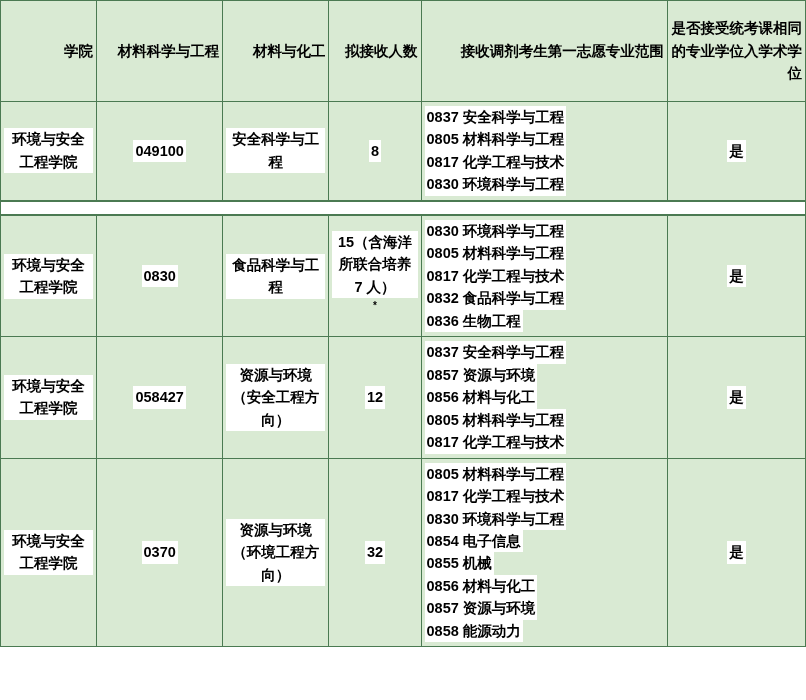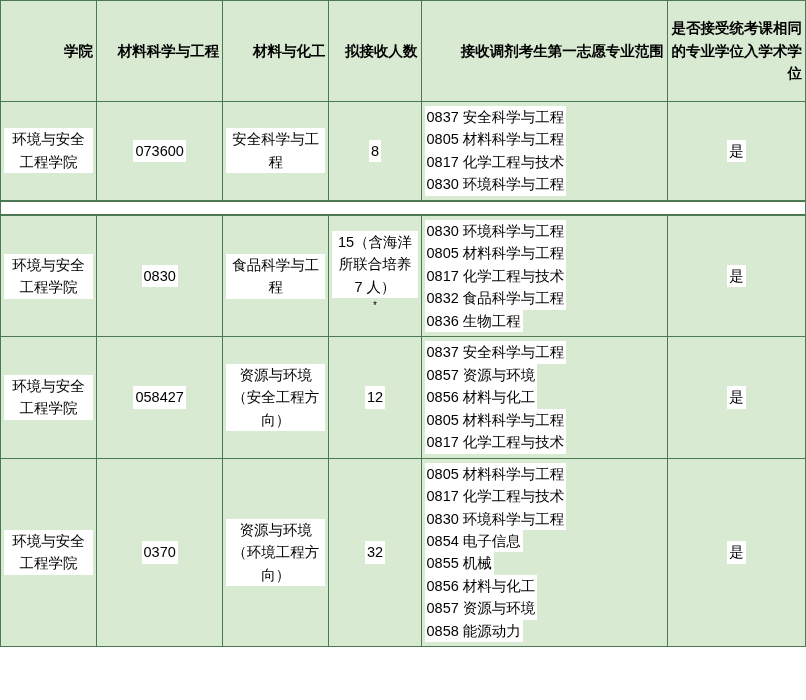--- a/index.html
+++ b/index.html
@@ -34,20 +34,21 @@
     background: #d9ead3;
     font-weight: bold;
     text-align: right;
     height: 92px;
     font-size: 15px;
     line-height: 1.5;
   }
   tbody td {
     background: #d9ead3;
     text-align: center;
+    font-weight: bold;
   }
   td.cell-list {
     text-align: left;
     padding-left: 8px;
   }
   .linebox {
     display: inline-block;
     background: #ffffff;
     padding: 0 2px;
   }
@@ -118,21 +119,21 @@
         <th><span class="vcell-text">材料科学与工程</span></th>
         <th><span class="vcell-text">材料与化工</span></th>
         <th><span class="vcell-text">拟接收人数</span></th>
         <th><span class="vcell-text">接收调剂考生第一志愿专业范围</span></th>
         <th><span class="vcell-text">是否接受统考课相同的专业学位入学术学位</span></th>
       </tr>
     </thead>
     <tbody>
       <tr>
         <td><span class="linebox">环境与安全工程学院</span></td>
-        <td><span class="linebox">073600</span></td>
+        <td><span class="linebox">049100</span></td>
         <td><span class="linebox">安全科学与工程</span></td>
         <td><span class="linebox">8</span></td>
         <td class="cell-list">
           <span class="listline"><span class="linebox">0837 安全科学与工程</span></span>
           <span class="listline"><span class="linebox">0805 材料科学与工程</span></span>
           <span class="listline"><span class="linebox">0817 化学工程与技术</span></span>
           <span class="listline"><span class="linebox">0830 环境科学与工程</span></span>
         </td>
         <td><span class="linebox">是</span></td>
       </tr>

